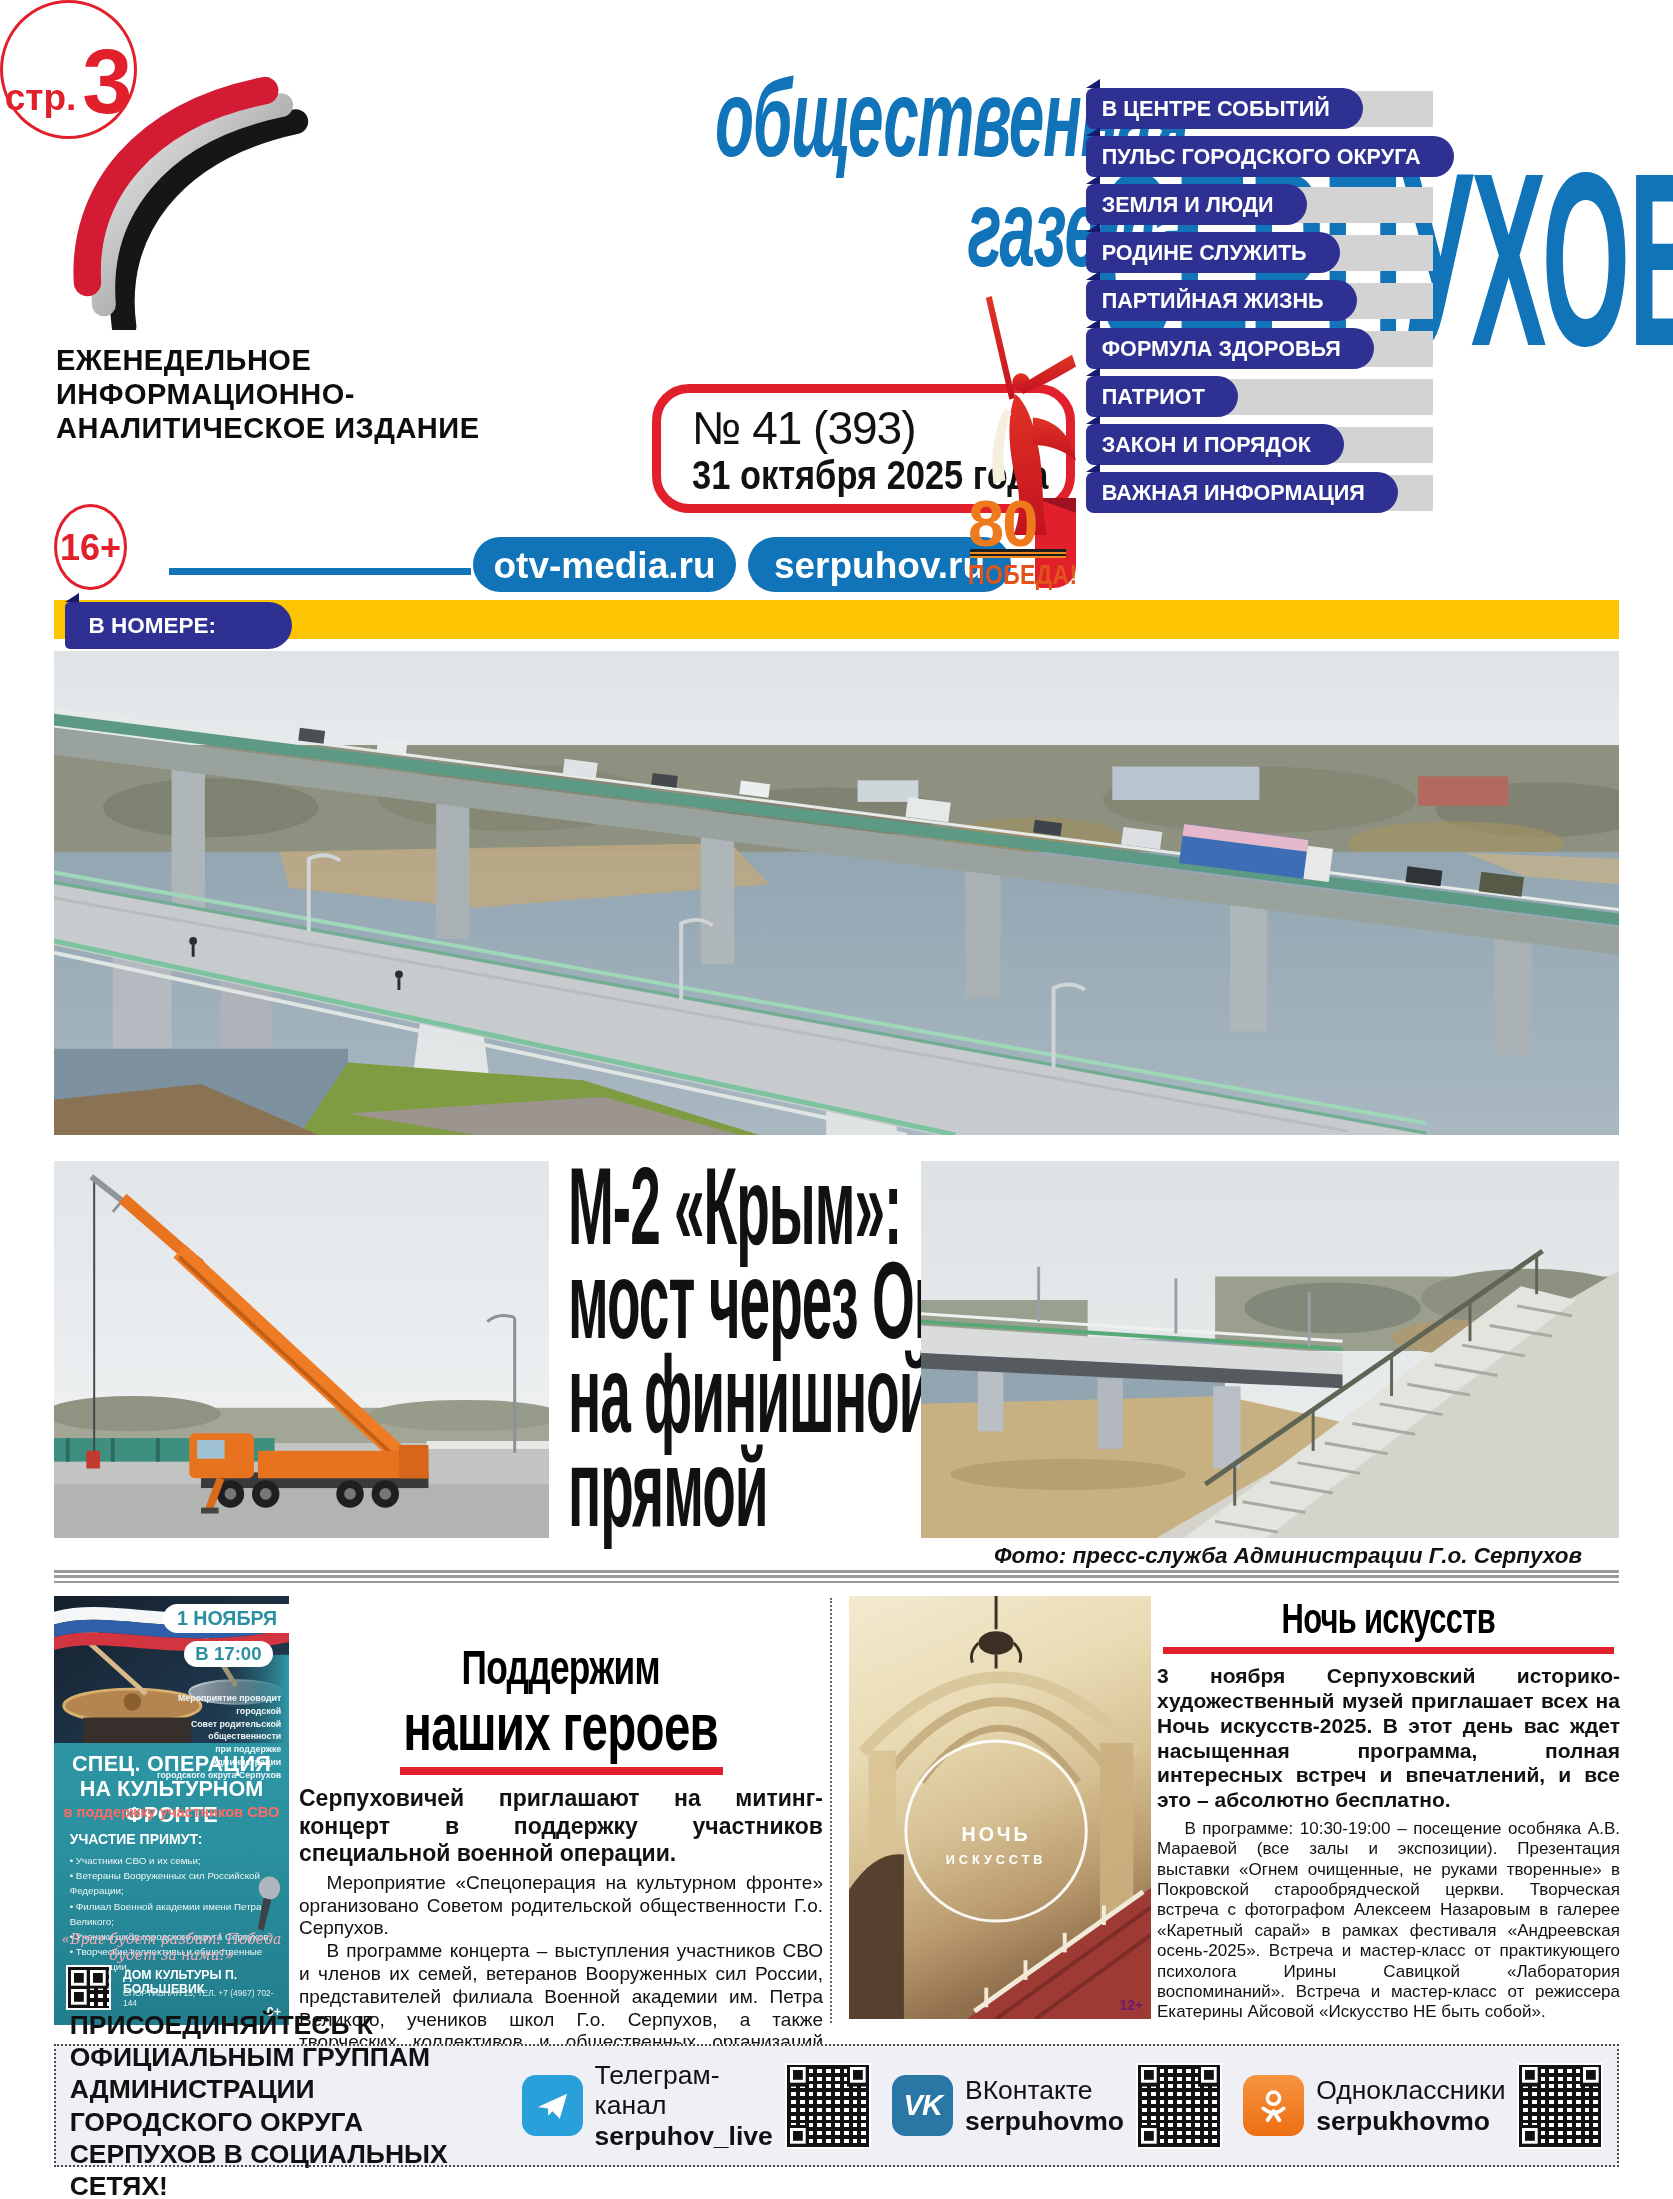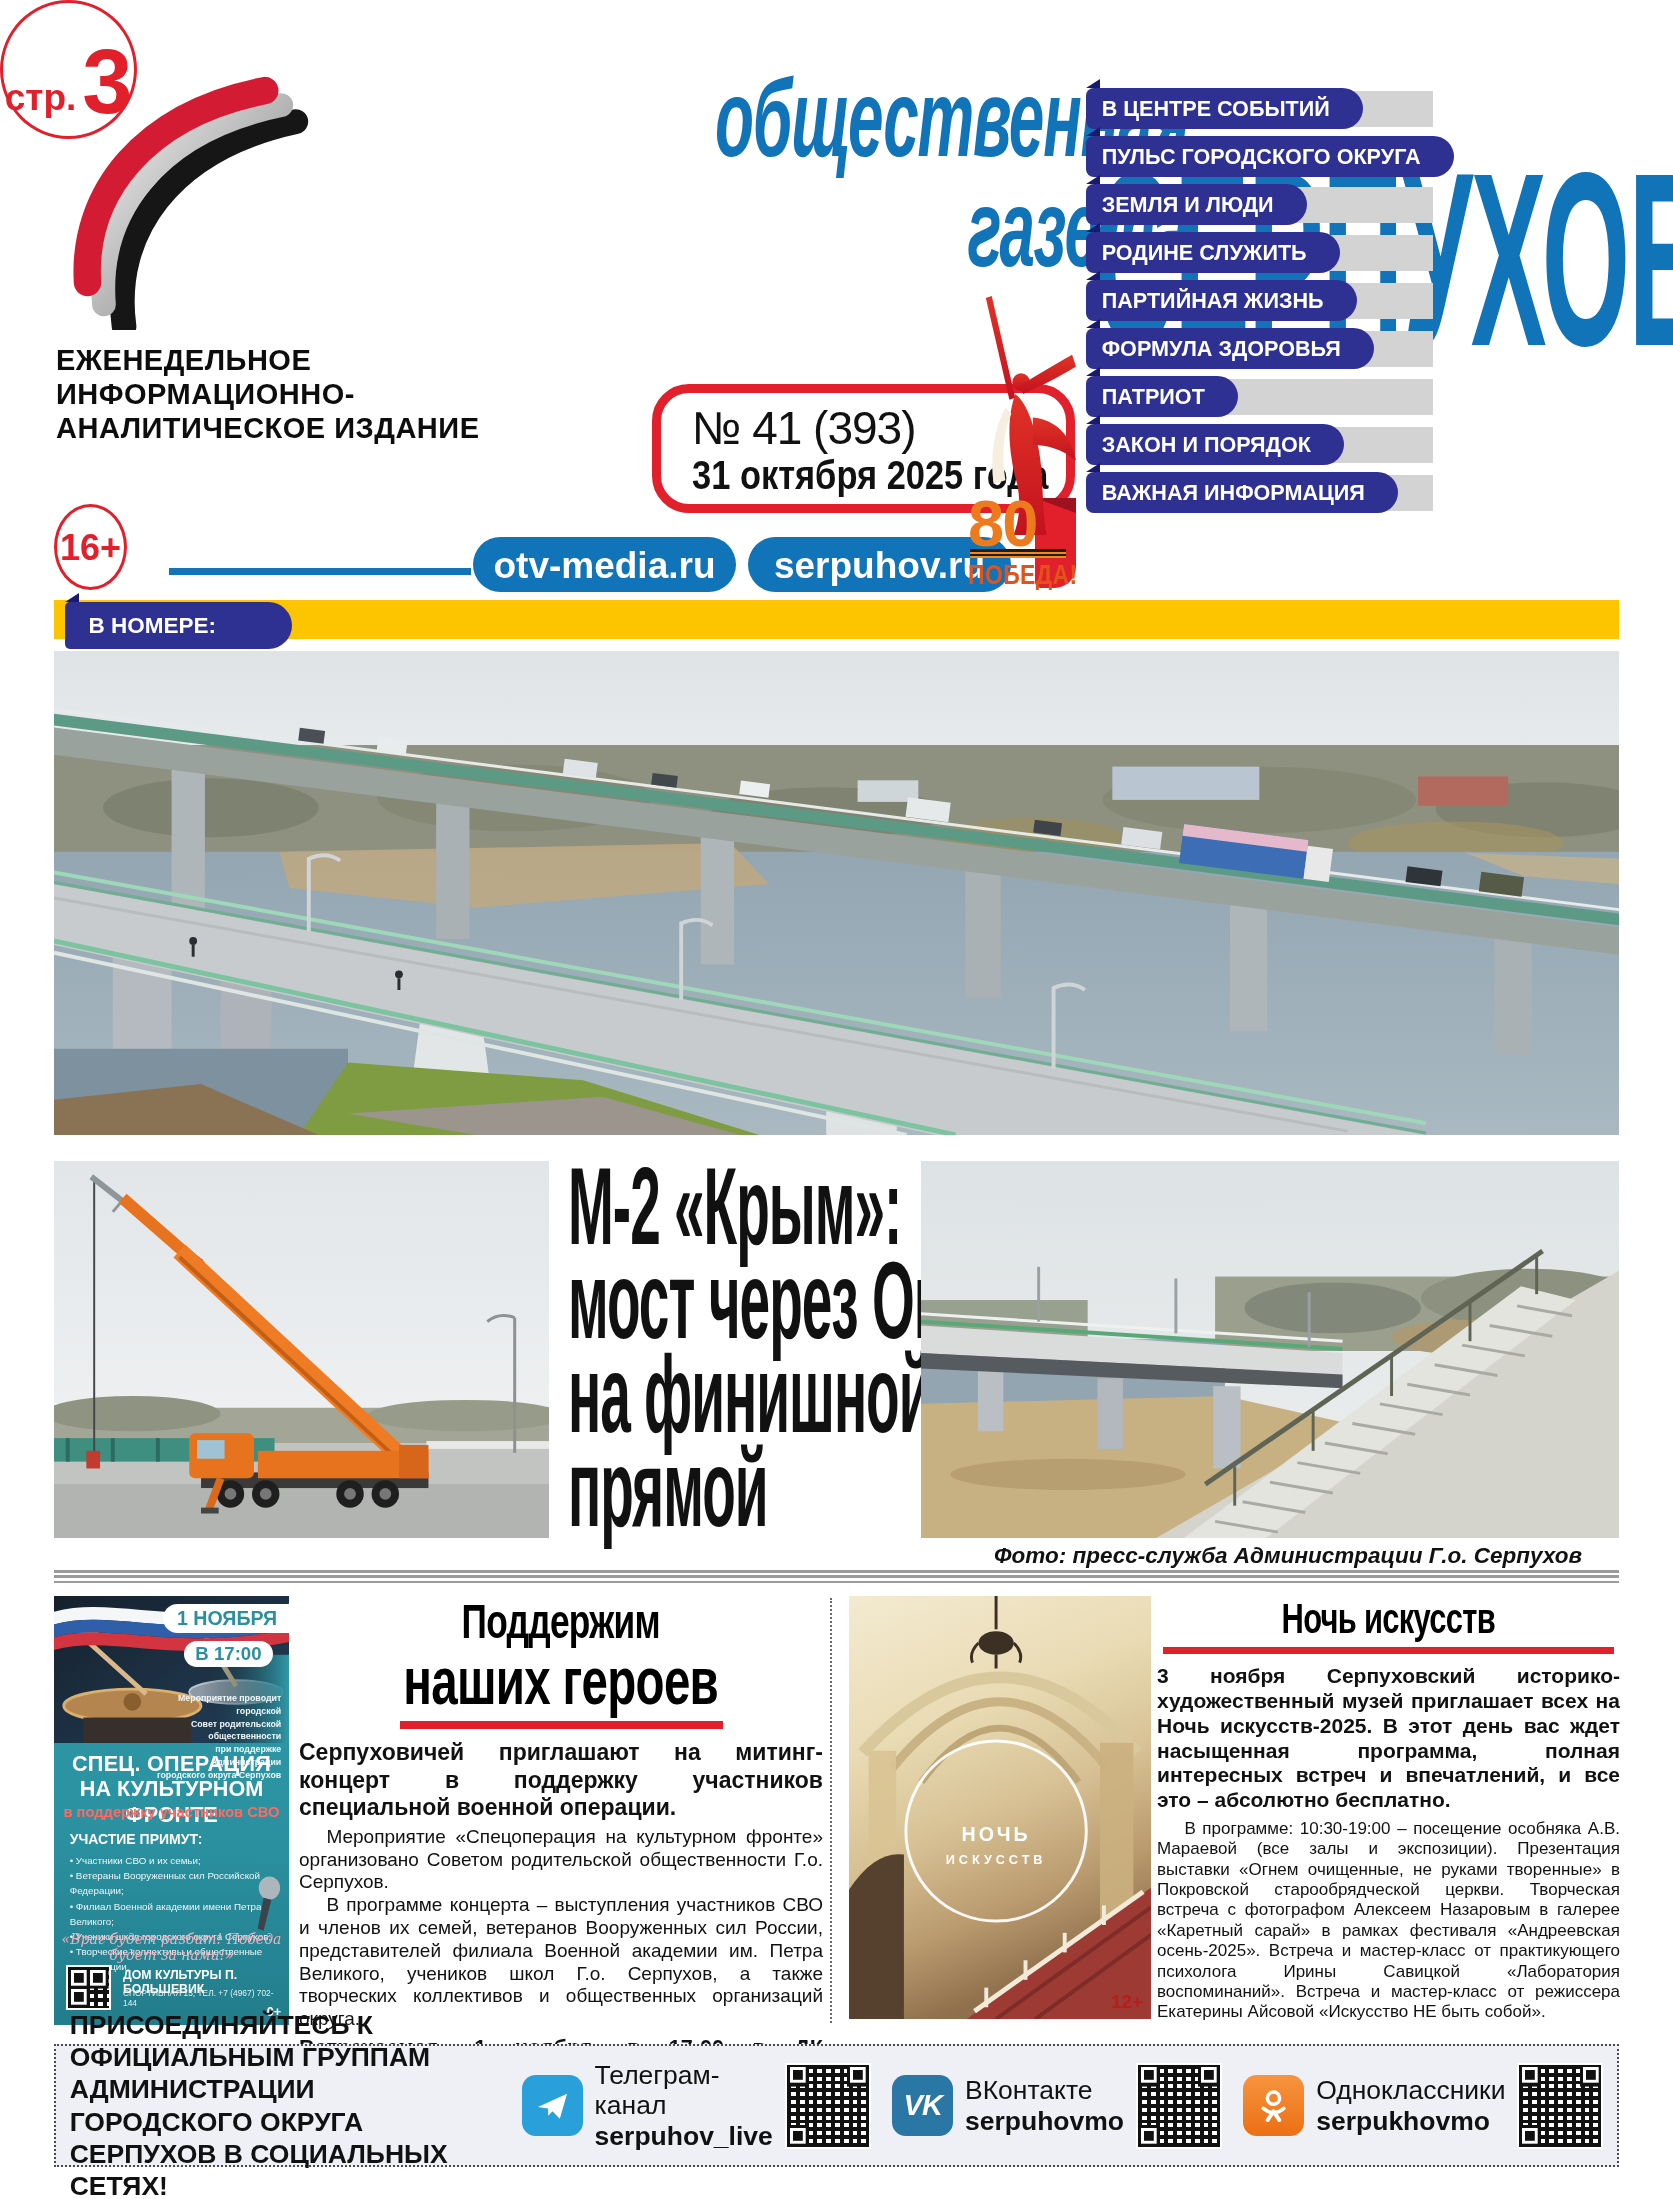--- a/index.html
+++ b/index.html
@@ -78,21 +78,21 @@
   .p-venue{position:absolute;left:69px;top:372px;width:159px;color:#fff;font-weight:700;font-size:12.3px;}
   .p-venue2{position:absolute;left:69px;top:392px;width:159px;color:#dff0f2;font-size:8.4px;}
   .p-age{position:absolute;right:7.8px;bottom:5.9px;color:#fff;font-weight:700;font-size:12.7px;}
   
   .art-title{text-align:center;font-weight:700;line-height:1.04;color:#000;}
   .art-title span{display:inline-block;transform:scaleX(.72);transform-origin:50% 50%;white-space:nowrap;letter-spacing:-1px;}
   .redbar{height:7.8px;background:#e2202c;margin:5.9px auto 0 auto;}
   .lead{font-weight:700;text-align:justify;margin-top:9.8px;}
   .body-p{text-align:justify;text-indent:27.4px;margin:0;}
   .vsep{left:830px;top:1598px;height:425px;width:0;border-left:2.9px dotted #666;}
-  .badge12{position:absolute;right:7.8px;bottom:5.9px;color:#b91c1c;font-size:19px;font-weight:700;}
+  .badge12{position:absolute;right:7.8px;bottom:5.9px;color:#701a75;font-size:14px;font-weight:700;}
   
   .social-bar{left:54px;top:2044px;width:1565px;height:123px;background:#eef0f5;border:2px dotted #4a4a4a;
               box-sizing:border-box;display:flex;align-items:center;gap:21.6px;padding:0 13.7px;}
   .sb-msg{width:545px;font-weight:700;font-size:26.5px;line-height:1.22;}
   .sb-group{display:flex;align-items:center;gap:11.8px;}
   .sb-icon{width:61px;height:61px;border-radius:13.7px;display:flex;align-items:center;justify-content:center;flex:none;}
   .sb-labels{line-height:1.15;}
   .sb-name{font-size:26.5px;}
   .sb-handle{font-size:26.5px;font-weight:700;}
   .qr{width:82px;height:82px;flex:none;background-color:#fff;border:2.9px solid #fff;box-sizing:content-box;
@@ -434,21 +434,21 @@
       <ellipse cx="20" cy="12" rx="11" ry="12" fill="#aeb6bd"></ellipse>
       <path d="M14 22 L8 54 L14 56 L22 24 Z" fill="#3c434a"></path>
     </svg>
     <div class="qr small" style="position:absolute;left:11.8px;top:369px;"></div>
     <div class="p-venue">ДОМ КУЛЬТУРЫ П. БОЛЬШЕВИК</div>
     <div class="p-venue2">СПОРТИВНАЯ 13, ТЕЛ. +7 (4967) 702-144</div>
     <div class="p-age">0+</div>
   </div>
 
   <div class="abs" style="left:299px;top:1596px;width:524px;">
-    <div class="art-title" style="font-size:49px;"><span>Поддержим</span></div>
+    <div class="art-title" style="font-size:49px;margin-top:46px;"><span>Поддержим</span></div>
     <div class="art-title" style="font-size:66px;"><span>наших героев</span></div>
     <div class="redbar" style="width:323px;"></div>
     <p class="lead" style="font-size:23px;line-height:1.2;margin-bottom:3.9px;">Серпуховичей приглашают на митинг-концерт в поддержку участников специальной военной операции.</p>
     <p class="body-p" style="font-size:19px;line-height:1.2;">Мероприятие «Спецоперация на культурном фронте» организовано Советом родительской общественности Г.о. Серпухов.</p>
     <p class="body-p" style="font-size:19px;line-height:1.2;">В программе концерта – выступления участников СВО и членов их семей, ветеранов Вооруженных сил России, представителей филиала Военной академии им. Петра Великого, учеников школ Г.о. Серпухов, а также творческих коллективов и общественных организаций округа.</p>
     <p class="lead" style="font-size:21.6px;line-height:1.18;margin-top:3.9px;">Встречаемся: 1 ноября, в 17:00 в ДК «Большевик» (п. Большевик, ул. Спортивная, 13).</p>
   </div>
 
   <div class="abs vsep"></div>
 

